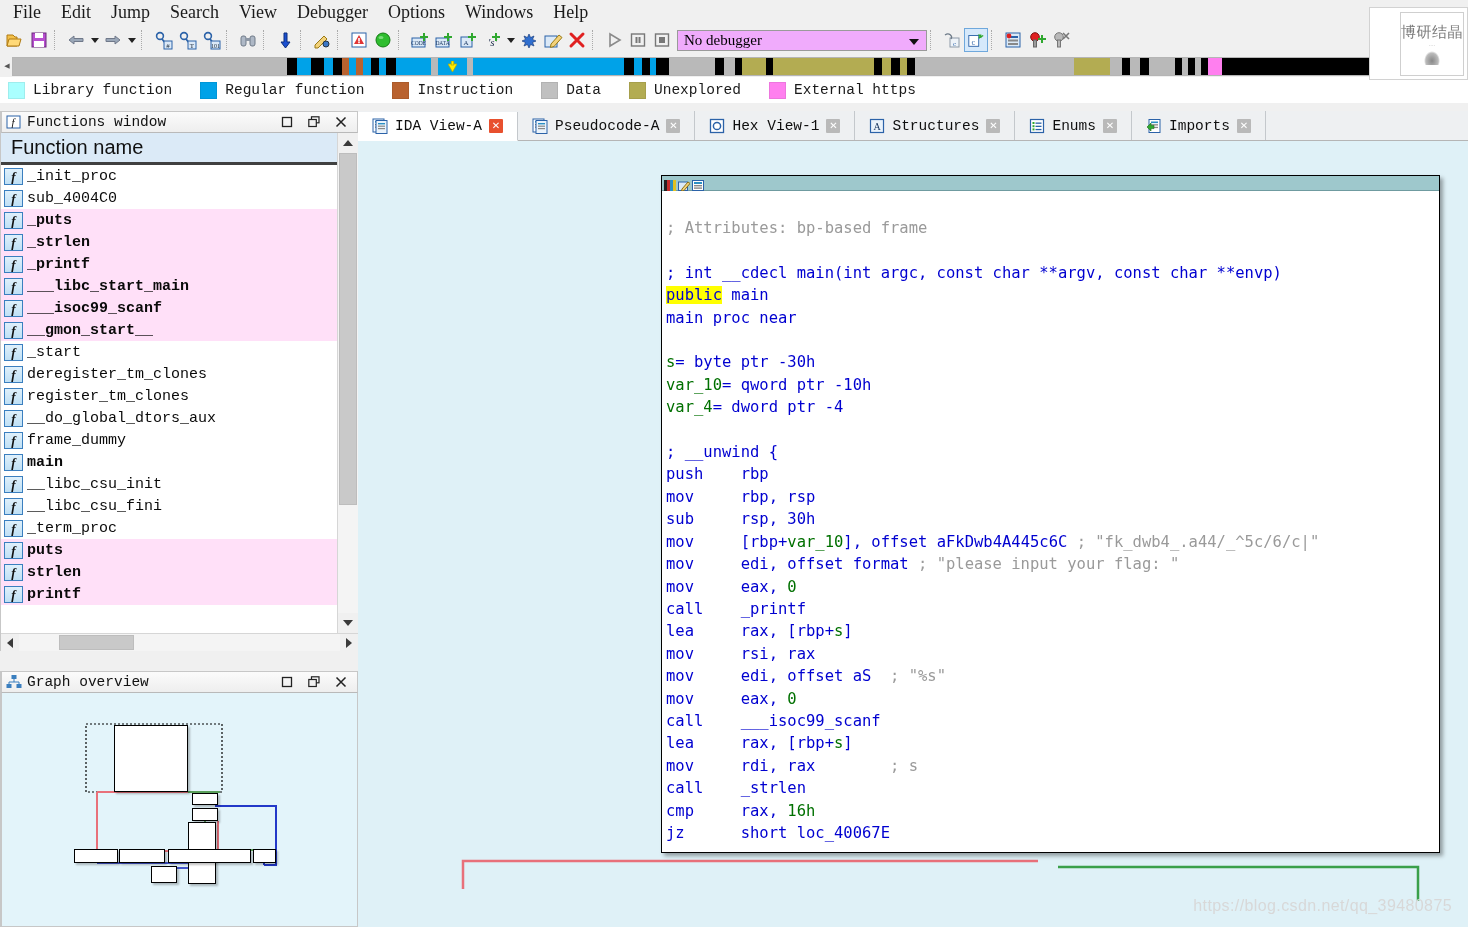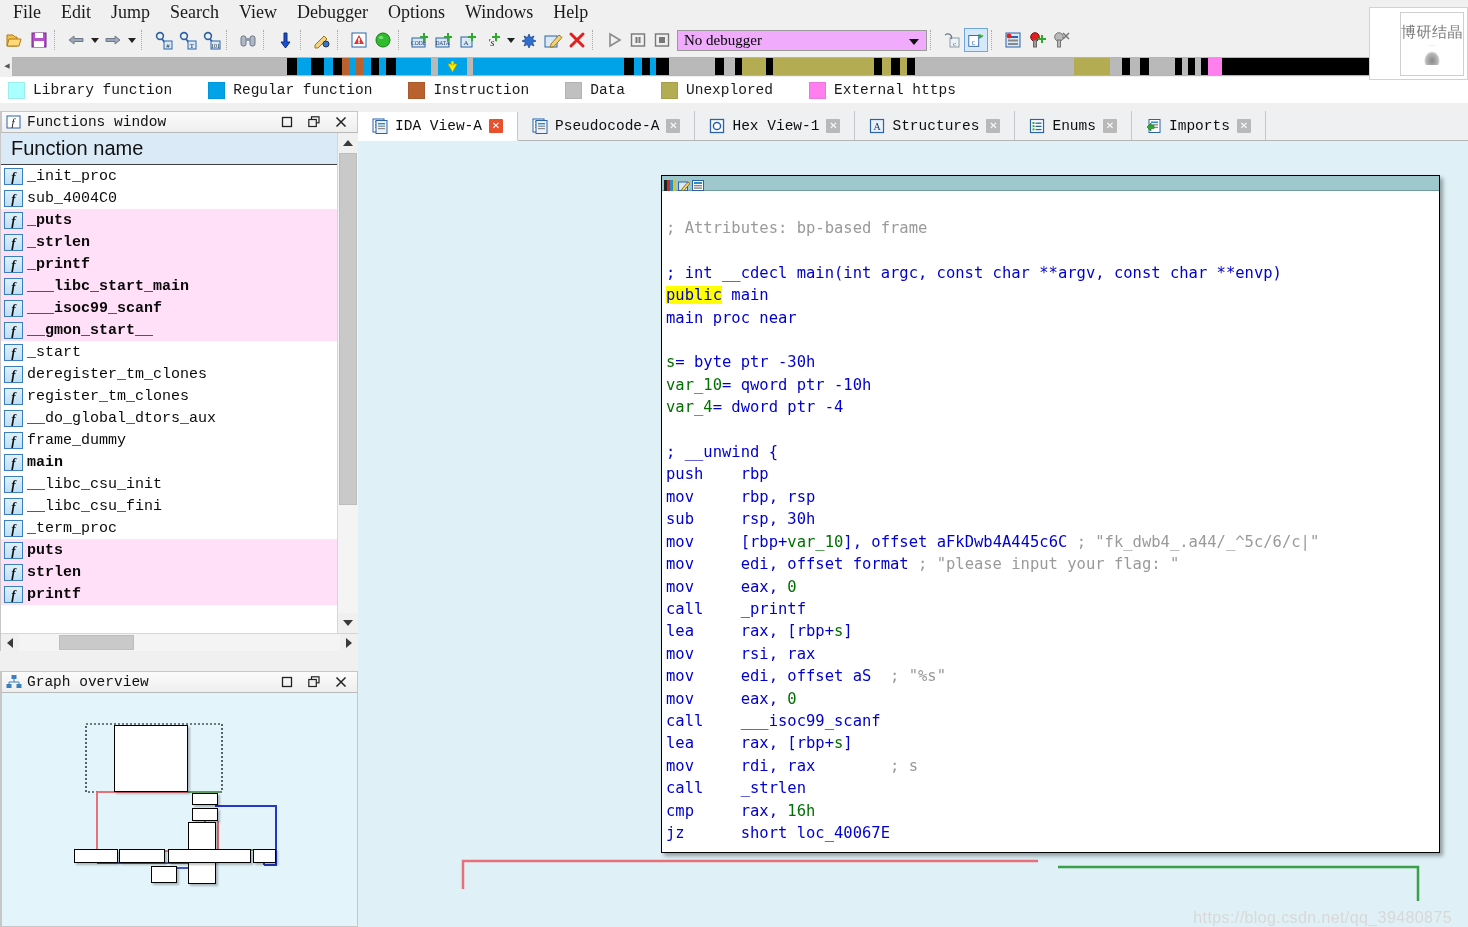--- a/index.html
+++ b/index.html
@@ -103,21 +103,21 @@
     top:1px;
     width:9px; height:11px;
   }
 
   
   #legend {
     height:26px;
     display:flex; align-items:center;
     background:#fff;
     padding-left:8px;
-    gap:16px;
+    gap:8px;
   }
   .leg-item { display:flex; align-items:center; margin-right:20px; }
   .leg-sw { width:17px; height:17px; margin-right:8px; border:1px solid rgba(0,0,0,0.07);}
   .leg-lab { font-family:"Liberation Mono", monospace; font-size:14.5px; color:#1a1a1a; }
 
   
   #main {
     position:absolute;
     top:111px; left:0;
     width:1468px; height:816px;
@@ -154,21 +154,21 @@
   #functions-window {
     height:540px;
     display:flex; flex-direction:column;
     border-left:1px solid #c7c7c7;
   }
   #fn-body { flex:1; display:flex; background:#fff; overflow:hidden; position:relative;}
   #fn-list-area { flex:1; display:flex; flex-direction:column; overflow:hidden; }
   #fn-header {
     height:32px;
     background:#dbeaf7;
-    border-bottom:1px solid #404040;
+    border-bottom:3px solid #404040;
     display:flex; align-items:center;
     padding-left:10px;
     font-family:"Liberation Sans", sans-serif;
     font-size:20px;
     color:#111;
   }
   #fn-rows { flex:1; overflow:hidden; }
   .fn-row {
     height:22px;
     display:flex; align-items:center;
@@ -384,21 +384,21 @@
     letter-spacing:0.5px;
     filter:blur(0.3px);
   }
   #wm-topright .wm-sub { font-size:5px; color:#9a9a9a; margin-top:1px;}
   #wm-topright .wm-fig {
     margin-top:3px; width:16px;height:14px;
     background:radial-gradient(ellipse at 50% 70%, #888 0%, #bbb 55%, transparent 70%);
   }
   #wm-botright {
     position:absolute;
-    right:16px; bottom:0;
+    right:16px; bottom:12px;
     font-family:"Liberation Sans", sans-serif;
     font-size:16px;
     color:#d8d8d8;
     letter-spacing:0.4px;
     z-index:40;
     pointer-events:none;
   }
   #wm-topright-panel {
     position:absolute;
     right:0; top:7px;

